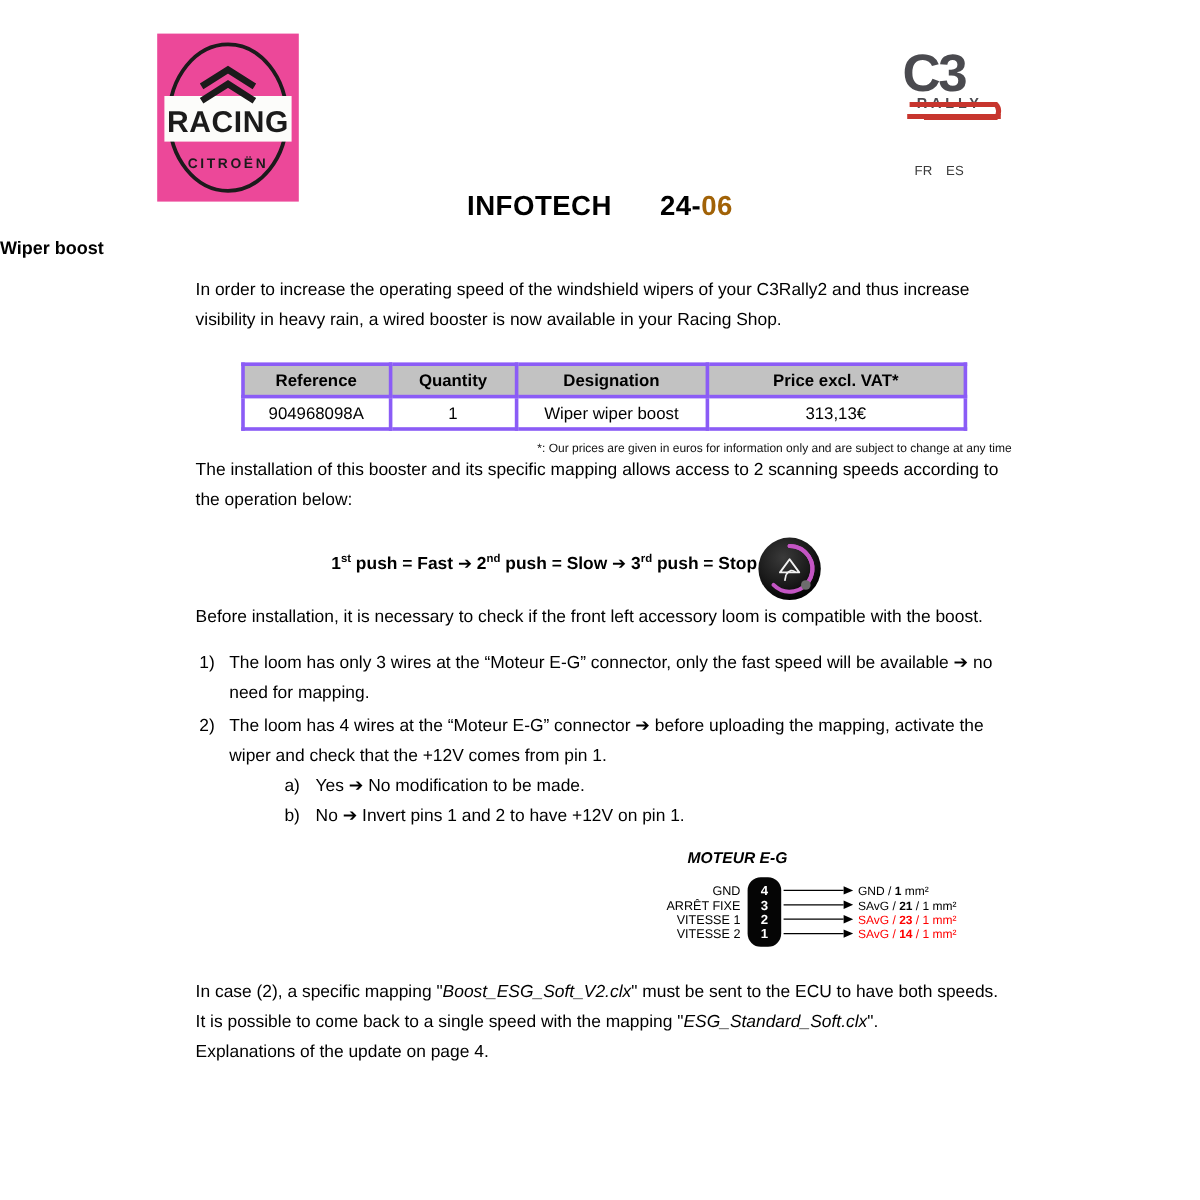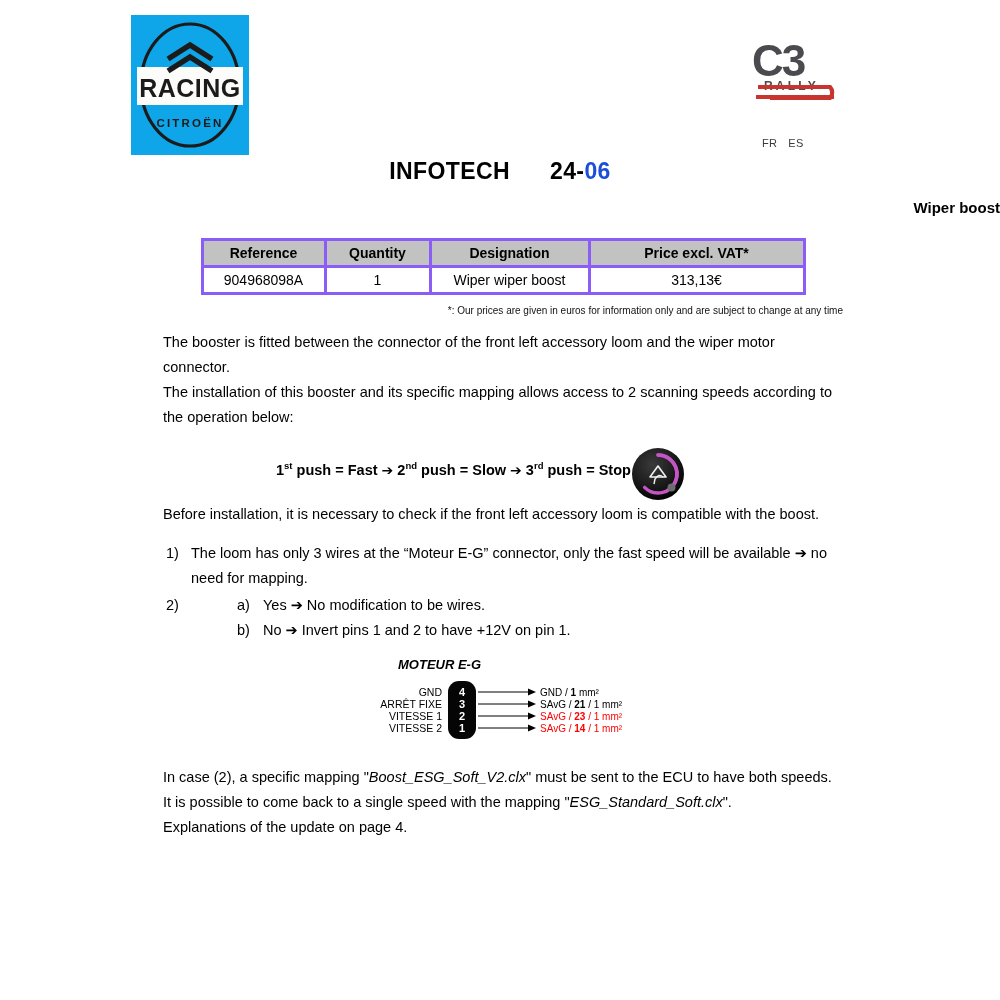--- a/index.html
+++ b/index.html
@@ -17,24 +17,24 @@
   }
 
   
   .header {
     position: relative;
     height: 150px;
   }
   .racing-logo {
     position: absolute;
     left: 131px;
-    top: 15px;
+    top: 28px;
     width: 118px;
     height: 140px;
-    background: #0ea5e9;
+    background: #ec4899;
   }
   .racing-logo svg { display: block; }
 
   .c3-logo {
     position: absolute;
     left: 748px;
     top: 40px;
     width: 100px;
     height: 62px;
   }
@@ -56,23 +56,23 @@
 
   
   .doc-title {
     text-align: center;
     font-size: 23px;
     font-weight: bold;
     letter-spacing: .4px;
     margin-top: 8px;
   }
   .doc-title .num-black { margin-left: 40px; }
-  .doc-title .num-red { color: #1d4ed8; }
+  .doc-title .num-red { color: #a16207; }
   .doc-subtitle {
-    text-align: right;
+    text-align: left;
     font-size: 15px;
     font-weight: bold;
     margin-top: 14px;
   }
 
   
   .content {
     margin: 0 auto;
     width: 680px;
     padding-left: 6px;
@@ -172,21 +172,21 @@
   ol.sub-list > li > .marker {
     position: absolute;
     left: 0;
     top: 0;
   }
 
   
   .diagram-wrap {
     margin-top: 12px;
     display: flex;
-    justify-content: center;
+    justify-content: flex-end;
   }
   .diagram { width: 330px; height: 96px; }
 
   em.fn { font-style: italic; }
 </style>
 </head>
 <body>
 
 <div class="header">
 
@@ -217,20 +217,21 @@
   </div>
 </div>
 
 <div class="doc-title">
   <span>INFOTECH</span><span class="num-black">24-</span><span class="num-red">06</span>
 </div>
 <div class="doc-subtitle">Wiper boost</div>
 
 <div class="content">
 
+  <div class="para">In order to increase the operating speed of the windshield wipers of your C3Rally2 and thus increase visibility in heavy rain, a wired booster is now available in your Racing Shop.</div>
 
   <div class="price-table-wrap">
     <table class="price-table">
       <thead>
         <tr>
           <th class="col-ref">Reference</th>
           <th class="col-qty">Quantity</th>
           <th class="col-desg">Designation</th>
           <th class="col-price">Price excl. VAT*</th>
         </tr>
@@ -240,21 +241,20 @@
           <td>904968098A</td>
           <td>1</td>
           <td>Wiper wiper boost</td>
           <td>313,13€</td>
         </tr>
       </tbody>
     </table>
   </div>
   <div class="table-note">*: Our prices are given in euros for information only and are subject to change at any time</div>
 
-  <div class="para">The booster is fitted between the connector of the front left accessory loom and the wiper motor connector.</div>
   <div class="para tight">The installation of this booster and its specific mapping allows access to 2 scanning speeds according to the operation below:</div>
 
   <div class="push-row">
     <div class="push-seq">
       <span>1</span><sup>st</sup><span> push = Fast </span><span class="arrow-g">➔</span><span> </span><span>2</span><sup>nd</sup><span> push = Slow </span><span class="arrow-g">➔</span><span> </span><span>3</span><sup>rd</sup><span> push = Stop</span>
     </div>
 
     <div class="knob">
       <svg width="56" height="56" viewBox="0 0 56 56">
         <defs>
@@ -277,24 +277,25 @@
 
   <div class="para tight">Before installation, it is necessary to check if the front left accessory loom is compatible with the boost.</div>
 
   <ol class="main-list">
     <li>
       <span class="marker">1)</span>
       <span>The loom has only 3 wires at the “Moteur E-G” connector, only the fast speed will be available ➔ no need for mapping.</span>
     </li>
     <li>
       <span class="marker">2)</span>
+      <span>The loom has 4 wires at the “Moteur E-G” connector ➔ before uploading the mapping, activate the wiper and check that the +12V comes from pin 1.</span>
       <ol class="sub-list">
         <li>
           <span class="marker">a)</span>
-          <span>Yes ➔ No modification to be wires.</span>
+          <span>Yes ➔ No modification to be made.</span>
         </li>
         <li>
           <span class="marker">b)</span>
           <span>No ➔ Invert pins 1 and 2 to have +12V on pin 1.</span>
         </li>
       </ol>
     </li>
   </ol>
 
   <div class="diagram-wrap">

